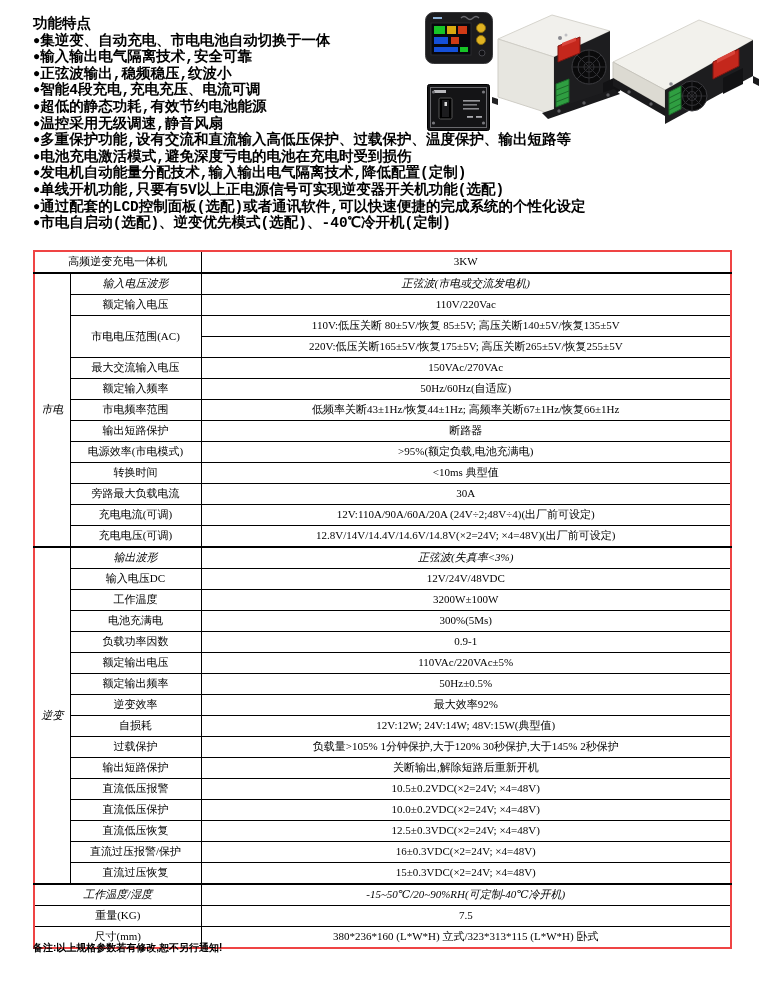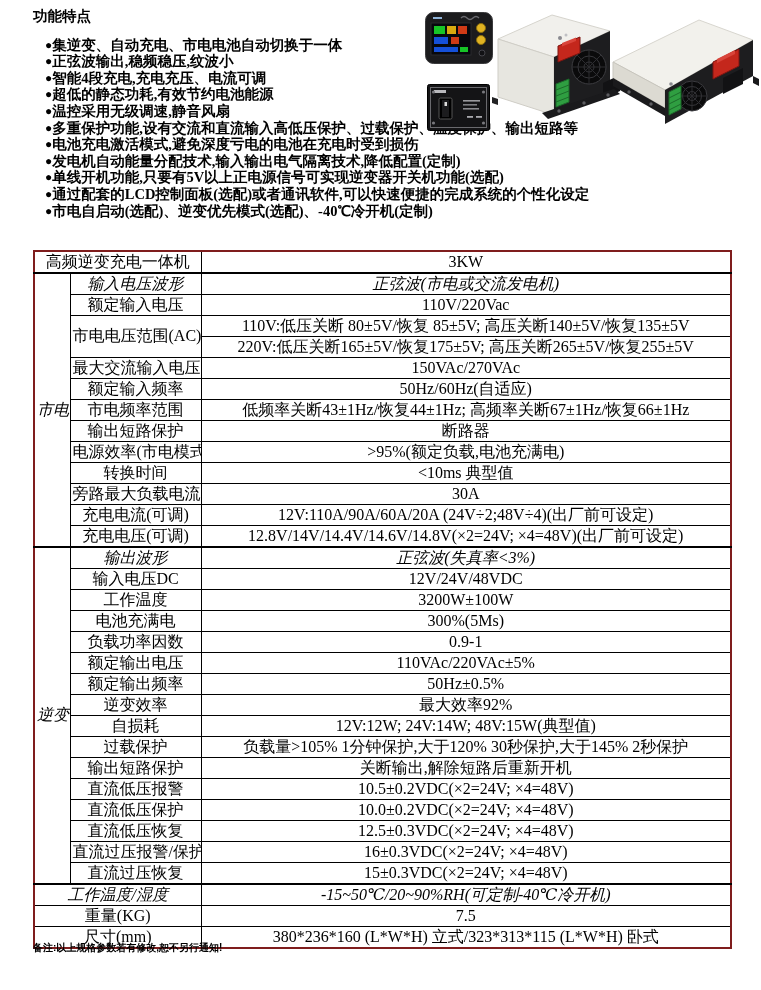--- a/index.html
+++ b/index.html
@@ -3,39 +3,39 @@
 <meta charset="utf-8">
 <style>
   html,body{margin:0;padding:0;}
   body{
     width:761px;height:990px;background:#ffffff;color:#000;
     font-family:"Liberation Serif","DejaVu Serif",serif;
     position:relative;overflow:hidden;
   }
   
   .features{
-    position:absolute;left:33px;top:8px;width:630px;
-    font-family:Liberation Serif, serif;
+    position:absolute;left:33px;top:16px;width:630px;
+    font-family:Liberation Mono, monospace;
     font-weight:bold;font-size:14.5px;line-height:16.6px;
   }
   .features-title{font-size:14.5px;}
-  #feature-list{list-style:none;margin:12px;padding:0;}
+  #feature-list{list-style:none;margin:0;padding:0;}
   #feature-list li{white-space:nowrap;}
   #feature-list .blt{font-size:12px;vertical-align:1px;}
   
   .photo{position:absolute;}
   #photo-lcd{left:425px;top:12px;}
   #photo-switch{left:427px;top:84px;}
   #photo-tower{left:484px;top:5px;}
   #photo-flat{left:607px;top:4px;}
   
   table.spec{
     position:absolute;left:33px;top:250px;width:697px;
     border-collapse:collapse;table-layout:fixed;
-    font-size:16px;border:2px solid #7f1d1d;
+    font-size:11px;border:2px solid #ef4444;
   }
   table.spec td{
     border:1px solid #000;height:20px;line-height:1.05;
     text-align:center;vertical-align:middle;padding:0 2px;
     overflow:hidden;white-space:nowrap;
   }
   table.spec col.c-group{width:36px;}
   table.spec col.c-label{width:131px;}
   table.spec col.c-value{width:530px;}
   tr.sect td{border-top-width:2px;font-style:italic;}
@@ -46,20 +46,21 @@
     font-weight:bold;font-size:10px;
   }
 </style>
 </head>
 <body>
 
 <div class="features">
   <div class="features-title">功能特点</div>
   <ul id="feature-list">
       <li><span class="blt">●</span><span>集逆变、自动充电、市电电池自动切换于一体</span></li>
+      <li><span class="blt">●</span><span>输入输出电气隔离技术,安全可靠</span></li>
       <li><span class="blt">●</span><span>正弦波输出,稳频稳压,纹波小</span></li>
       <li><span class="blt">●</span><span>智能4段充电,充电充压、电流可调</span></li>
       <li><span class="blt">●</span><span>超低的静态功耗,有效节约电池能源</span></li>
       <li><span class="blt">●</span><span>温控采用无级调速,静音风扇</span></li>
       <li><span class="blt">●</span><span>多重保护功能,设有交流和直流输入高低压保护、过载保护、温度保护、输出短路等</span></li>
       <li><span class="blt">●</span><span>电池充电激活模式,避免深度亏电的电池在充电时受到损伤</span></li>
       <li><span class="blt">●</span><span>发电机自动能量分配技术,输入输出电气隔离技术,降低配置(定制)</span></li>
       <li><span class="blt">●</span><span>单线开机功能,只要有5V以上正电源信号可实现逆变器开关机功能(选配)</span></li>
       <li><span class="blt">●</span><span>通过配套的LCD控制面板(选配)或者通讯软件,可以快速便捷的完成系统的个性化设定</span></li>
       <li><span class="blt">●</span><span>市电自启动(选配)、逆变优先模式(选配)、-40℃冷开机(定制)</span></li>

